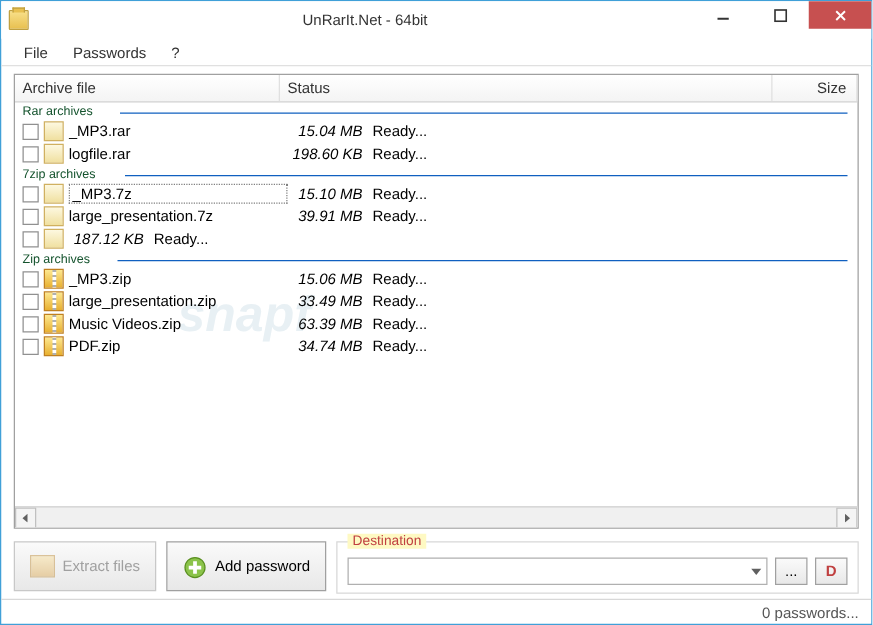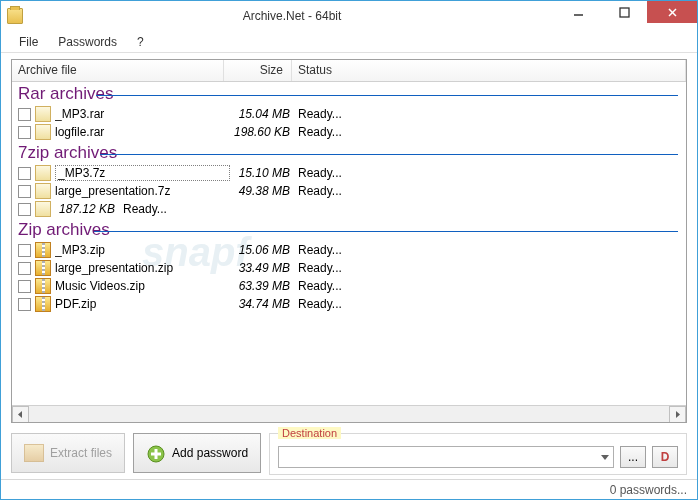--- a/index.html
+++ b/index.html
@@ -17,21 +17,21 @@
 .menubar { height:22px; display:flex; align-items:center; padding:0 8px; gap:0; border-bottom:1px solid #e0e0e0; }
 .menu-item { padding:3px 10px; color:#333; cursor:pointer; }
 .content { flex:1; padding:6px 10px 4px 10px; display:flex; flex-direction:column; }
 .listview { flex:1; border:1px solid #a0a0a0; background:#fff; display:flex; flex-direction:column; overflow:hidden; position:relative; }
 .headers { display:flex; height:22px; background:linear-gradient(#fff,#f4f4f4); border-bottom:1px solid #d0d0d0; }
 .hdr { padding:3px 6px; border-right:1px solid #e0e0e0; color:#333; }
 .hdr.file { width:212px; }
 .hdr.size { width:68px; text-align:right; padding-right:8px; }
 .hdr.status { flex:1; }
 .rows { flex:1; overflow:hidden; }
-.group { color:#701a75; padding:2px 6px 1px 6px; font-size:17px; position:relative; }
+.group { color:#14532d; padding:2px 6px 1px 6px; font-size:10px; position:relative; }
 .group::after { content:""; position:absolute; left:calc(6px + var(--gtw, 80px)); right:8px; top:55%; height:1px; background:#1060c0; }
 .row { display:flex; height:18px; align-items:center; padding:0 6px; }
 .row .cb { width:13px; height:13px; border:1px solid #909090; background:#fff; margin-right:4px; }
 .row .icn { width:16px; height:16px; margin-right:4px; display:flex; align-items:center; justify-content:center; }
 .icn.rar { background:linear-gradient(#fdf8e0,#f0e0a0); border:1px solid #d0b060; }
 .icn.sz  { background:linear-gradient(#fdf8e0,#f0e0a0); border:1px solid #d0b060; }
 .icn.zip { background:linear-gradient(#fde890,#e8b030); border:1px solid #c08020; position:relative; }
 .icn.zip::before { content:""; position:absolute; left:6px; top:0; width:3px; height:100%; background:repeating-linear-gradient(#b0b0b0 0 2px,#fff 2px 4px); }
 .row .name { width:175px; white-space:nowrap; overflow:hidden; }
 .row .name.sel { border:1px dotted #808080; padding:0 2px; }
@@ -56,21 +56,21 @@
 .watermark { position:absolute; left:130px; top:170px; font-size:40px; font-style:italic; color:#e8f0f4; font-weight:bold; pointer-events:none; z-index:0; }
 .rows, .watermark+* { position:relative; z-index:1; }
 </style>
 </head>
 <body>
 
 <div class="window">
 
   <div class="titlebar">
     <div class="title-icon"></div>
-    <div class="title-text">Archive.Net - 64bit</div>
+    <div class="title-text">UnRarIt.Net - 64bit</div>
     <div class="win-buttons">
       <div class="win-btn">
           <svg viewBox="0 0 11 11">
             <line x1="1" y1="8" x2="10" y2="8" stroke="#333" stroke-width="1.5"></line>
           </svg>
         </div>
       <div class="win-btn">
           <svg viewBox="0 0 11 11">
             <rect x="1" y="1" width="9" height="9" fill="none" stroke="#333" stroke-width="1.3"></rect>
           </svg>
@@ -87,22 +87,22 @@
   <div class="menubar">
     <div class="menu-item">File</div>
     <div class="menu-item">Passwords</div>
     <div class="menu-item">?</div>
   </div>
 
   <div class="content">
     <div class="listview">
       <div class="headers">
         <div class="hdr file">Archive file</div>
+        <div class="hdr status">Status</div>
         <div class="hdr size">Size</div>
-        <div class="hdr status">Status</div>
       </div>
       <div class="watermark">snapf</div>
       <div class="rows" id="rows">
           <div class="group" style="--gtw: 78px;">Rar archives</div>
           <div class="row">
             <div class="cb"></div>
             <div class="icn rar"></div>
             <div class="name">_MP3.rar</div>
             <div class="size">15.04 MB</div>
             <div class="status">Ready...</div>
@@ -119,21 +119,21 @@
             <div class="cb"></div>
             <div class="icn sz"></div>
             <div class="name sel">_MP3.7z</div>
             <div class="size">15.10 MB</div>
             <div class="status">Ready...</div>
           </div>
           <div class="row">
             <div class="cb"></div>
             <div class="icn sz"></div>
             <div class="name">large_presentation.7z</div>
-            <div class="size">49.38 MB</div>
+            <div class="size">39.91 MB</div>
             <div class="status">Ready...</div>
           </div>
           <div class="row">
             <div class="cb"></div>
             <div class="icn sz"></div>
             <div class="size">187.12 KB</div>
             <div class="status">Ready...</div>
           </div>
           <div class="group" style="--gtw: 76px;">Zip archives</div>
           <div class="row">

